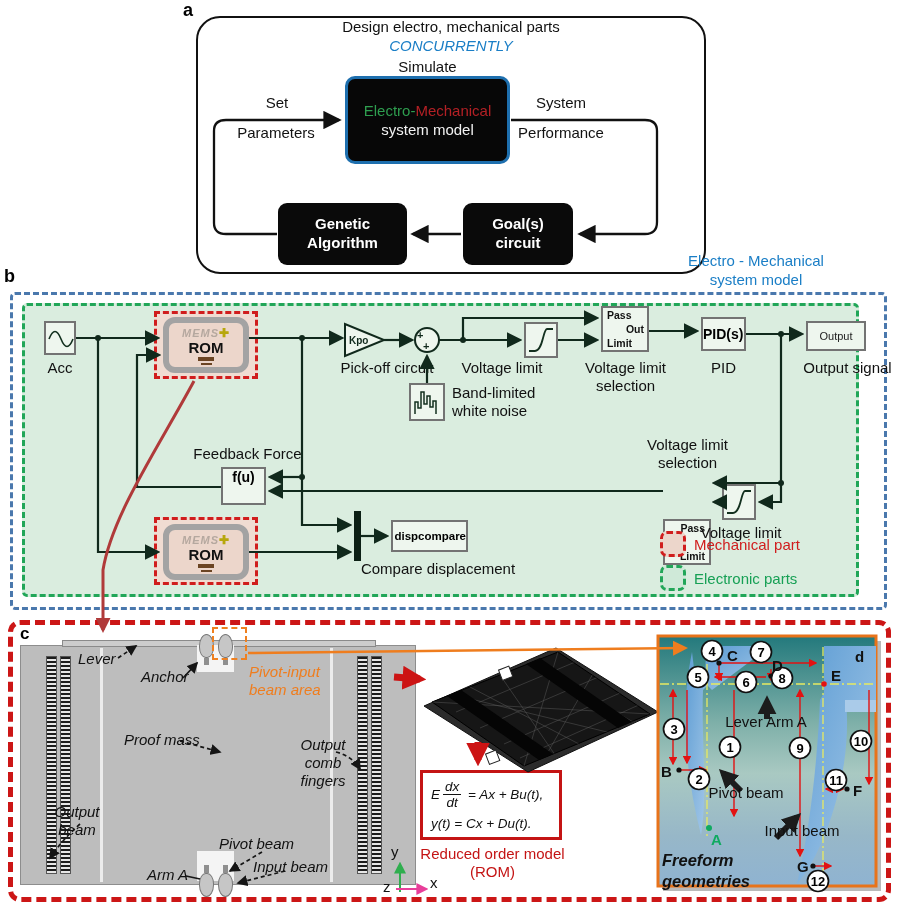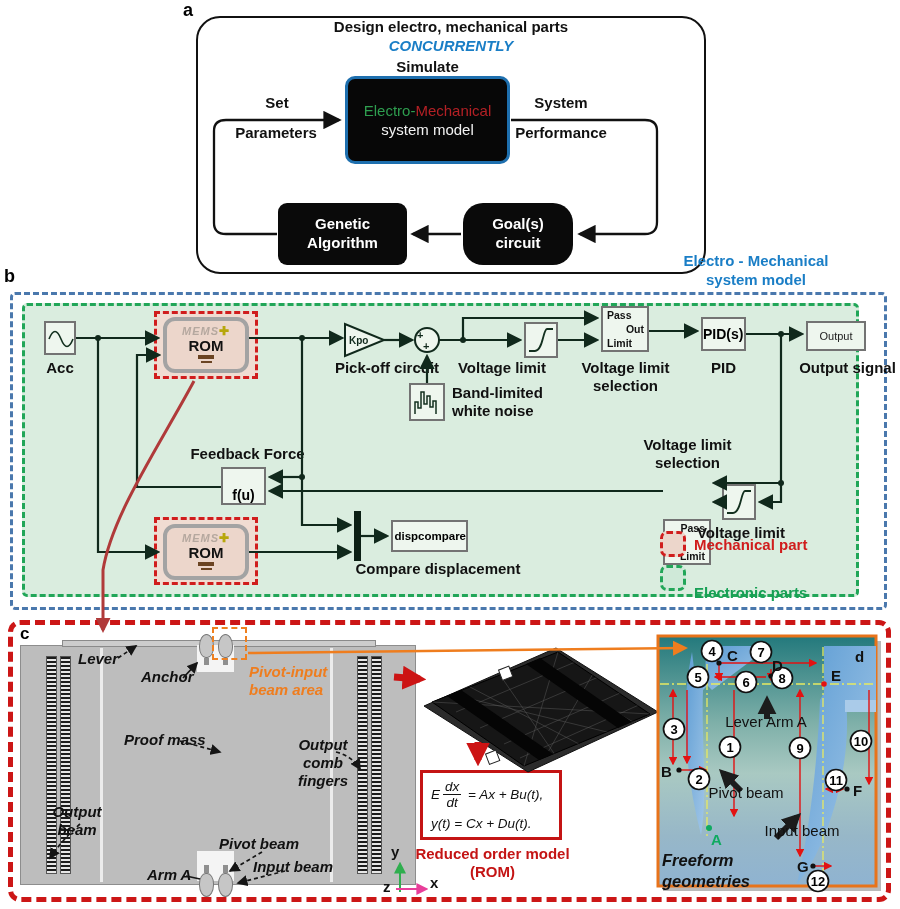--- a/index.html
+++ b/index.html
@@ -1,27 +1,27 @@
 <!DOCTYPE html>
 <html><head>
 <meta charset="utf-8">
 <style>
   html,body{margin:0;padding:0}
   body{width:900px;height:909px;position:relative;background:#fff;
        font-family:"Liberation Sans",sans-serif;overflow:hidden}
   .abs{position:absolute;box-sizing:border-box}.i{font-style:italic}.ctr{text-align:center}
-  .lbl{font-size:15px;font-weight:bold;color:#111;line-height:1.18}
+  .lbl{font-size:15px;font-weight:normal;color:#111;line-height:1.18}
   .tag{font-size:18px;font-weight:bold;color:#000}
   .blk{background:#eef6ee;border:2px solid #737373}
   .z1{z-index:1}.z2{z-index:2}.z3{z-index:3;pointer-events:none}
   .blue-dash{border:3.5px dashed #4a78ad;border-radius:5px}
   .green-dash{border:3.5px dashed #21a658;border-radius:5px;background:#daeddf}
   .red-dash-big{border:5px dashed #cc1616;border-radius:12px}
   .rom-outer{border:3px dashed #d01d1d;background:#f0dcd2}
-  .rom-inner{border:4px solid #a3a3a3;border-radius:12px;background:#ecd6cb;text-align:center}
+  .rom-inner{border:6px solid #a3a3a3;border-radius:12px;background:#ecd6cb;text-align:center}
   .mems{font-size:11px;font-weight:bold;font-style:italic;color:#b5a89f;letter-spacing:1px}
   .memsplus{color:#b7a70c;font-style:normal;font-size:12px}
   .romtxt{font-size:15px;font-weight:bold;color:#111;line-height:1}
   .combs{background:repeating-linear-gradient(#1c1c1c 0 2px,#e6e6e6 2px 4px);border:1px solid #555}
   .polbox{position:relative;font-size:10.5px;font-weight:bold;color:#111}
   .eq{font-size:13.5px;font-style:italic;color:#111}
   .frac{display:inline-block;text-align:center;vertical-align:middle;line-height:1;margin:0 3px}
   .frac .top{display:block;border-bottom:1.4px solid #111;padding:0 2px 1px}
   .frac .bot{display:block;padding-top:1px}
 </style>
@@ -38,21 +38,21 @@
   <div style="color:#f2f2f2">system model</div>
 </div>
 <div class="abs lbl ctr z2" style="left:237px;top:94px;width:80px">Set</div>
 <div class="abs lbl ctr z2" style="left:216px;top:124px;width:120px">Parameters</div>
 <div class="abs lbl ctr z2" style="left:520px;top:94px;width:82px">System</div>
 <div class="abs lbl ctr z2" style="left:505px;top:124px;width:112px">Performance</div>
 <div class="abs z2" style="left:278px;top:203px;width:129px;height:62px;background:#0a0a0a;border-radius:9px;color:#fff;display:flex;flex-direction:column;justify-content:center;text-align:center;font-weight:bold;font-size:15px;line-height:1.25">
   <div>Genetic</div>
   <div>Algorithm</div>
 </div>
-<div class="abs z2" style="left:463px;top:203px;width:110px;height:62px;background:#0a0a0a;border-radius:20px;color:#fff;display:flex;flex-direction:column;justify-content:center;text-align:center;font-weight:bold;font-size:15px;line-height:1.25">
+<div class="abs z2" style="left:463px;top:203px;width:110px;height:62px;background:#0a0a0a;border-radius:9px;color:#fff;display:flex;flex-direction:column;justify-content:center;text-align:center;font-weight:bold;font-size:15px;line-height:1.25">
   <div>Goal(s)</div>
   <div>circuit</div>
 </div>
 
 <div class="abs tag z2" style="left:4px;top:266px">b</div>
 <div class="abs lbl ctr z2" style="left:640px;top:252px;width:232px;color:#1a7ec6">Electro - Mechanical</div>
 <div class="abs lbl ctr z2" style="left:640px;top:271px;width:232px;color:#1a7ec6">system model</div>
 <div class="abs blue-dash z1" style="left:10px;top:292px;width:877px;height:318px"></div>
 <div class="abs green-dash z1" style="left:22px;top:303px;width:837px;height:294px"></div>
 
@@ -115,42 +115,42 @@
   <span class="abs" style="bottom:1px;right:4px">Limit</span>
 </div>
 <div class="abs blk z2" style="left:722px;top:484px;width:34px;height:36px">
   <svg width="30" height="32">
       <path d="M3,27 h6 c8,0 8,-22 12,-22 h6" fill="none" stroke="#13301f" stroke-width="1.8"></path>
     </svg>
 </div>
 <div class="abs lbl ctr z2" style="left:682px;top:524px;width:118px">Voltage limit</div>
 
 <div class="abs lbl ctr z2" style="left:185px;top:445px;width:125px">Feedback Force</div>
-<div class="abs blk z2" style="left:221px;top:467px;width:45px;height:38px;display:flex;align-items:flex-end;justify-content:center;font-size:14px;font-weight:bold">
+<div class="abs blk z2" style="left:221px;top:467px;width:45px;height:38px;display:flex;align-items:flex-start;justify-content:center;font-size:14px;font-weight:bold">
     <span>f(u)</span>
   </div>
 
 <div class="abs rom-outer z2" style="left:154px;top:517px;width:104px;height:68px"></div>
 <div class="abs rom-inner z2" style="left:163px;top:524px;width:86px;height:56px;padding-top:3px">
   <div class="mems"><span>MEMS</span><span class="memsplus">✚</span></div>
   <div class="romtxt">ROM</div>
   <div style="width:16px;height:4px;background:#6b4423;margin:2px auto 0"></div>
   <div style="width:11px;height:2px;background:#6b4423;margin:2px auto 0"></div>
 </div>
 
 <div class="abs z2" style="left:354px;top:511px;width:7px;height:50px;background:#0c2015"></div>
 <div class="abs blk z2" style="left:391px;top:520px;width:77px;height:32px;display:flex;align-items:center;justify-content:flex-end;font-size:11.5px;font-weight:bold">
     <span>dispcompare</span>
   </div>
 <div class="abs lbl ctr z2" style="left:352px;top:560px;width:172px">Compare displacement</div>
 
 <div class="abs z2" style="left:660px;top:531px;width:26px;height:26px;border:3px dashed #d01d1d;border-radius:7px;background:#ecd6cb"></div>
 <div class="abs lbl z2" style="left:694px;top:536px;color:#d01d1d">Mechanical part</div>
 <div class="abs z2" style="left:660px;top:565px;width:26px;height:26px;border:3px dashed #21a658;border-radius:7px;background:#cfe9d8"></div>
-<div class="abs lbl z2" style="left:694px;top:584px;color:#17a055">Electronic parts</div>
+<div class="abs lbl z2" style="left:694px;top:570px;color:#17a055">Electronic parts</div>
 
 <div class="abs red-dash-big z1" style="left:8px;top:620px;width:883px;height:282px"></div>
 <div class="abs tag z2" style="left:20px;top:624px;font-size:17px">c</div>
 
 <div class="abs z1" style="left:20px;top:645px;width:396px;height:240px;background:#bdbdbd;border:1px solid #8d8d8d"></div>
 <div class="abs z2" style="left:62px;top:640px;width:314px;height:7px;background:#cccccc;border:1px solid #8a8a8a"></div>
 <div class="abs combs z2" style="left:46px;top:656px;width:11px;height:218px"></div>
 <div class="abs combs z2" style="left:60px;top:656px;width:11px;height:218px"></div>
 <div class="abs combs z2" style="left:357px;top:656px;width:11px;height:218px"></div>
 <div class="abs combs z2" style="left:371px;top:656px;width:11px;height:218px"></div>

